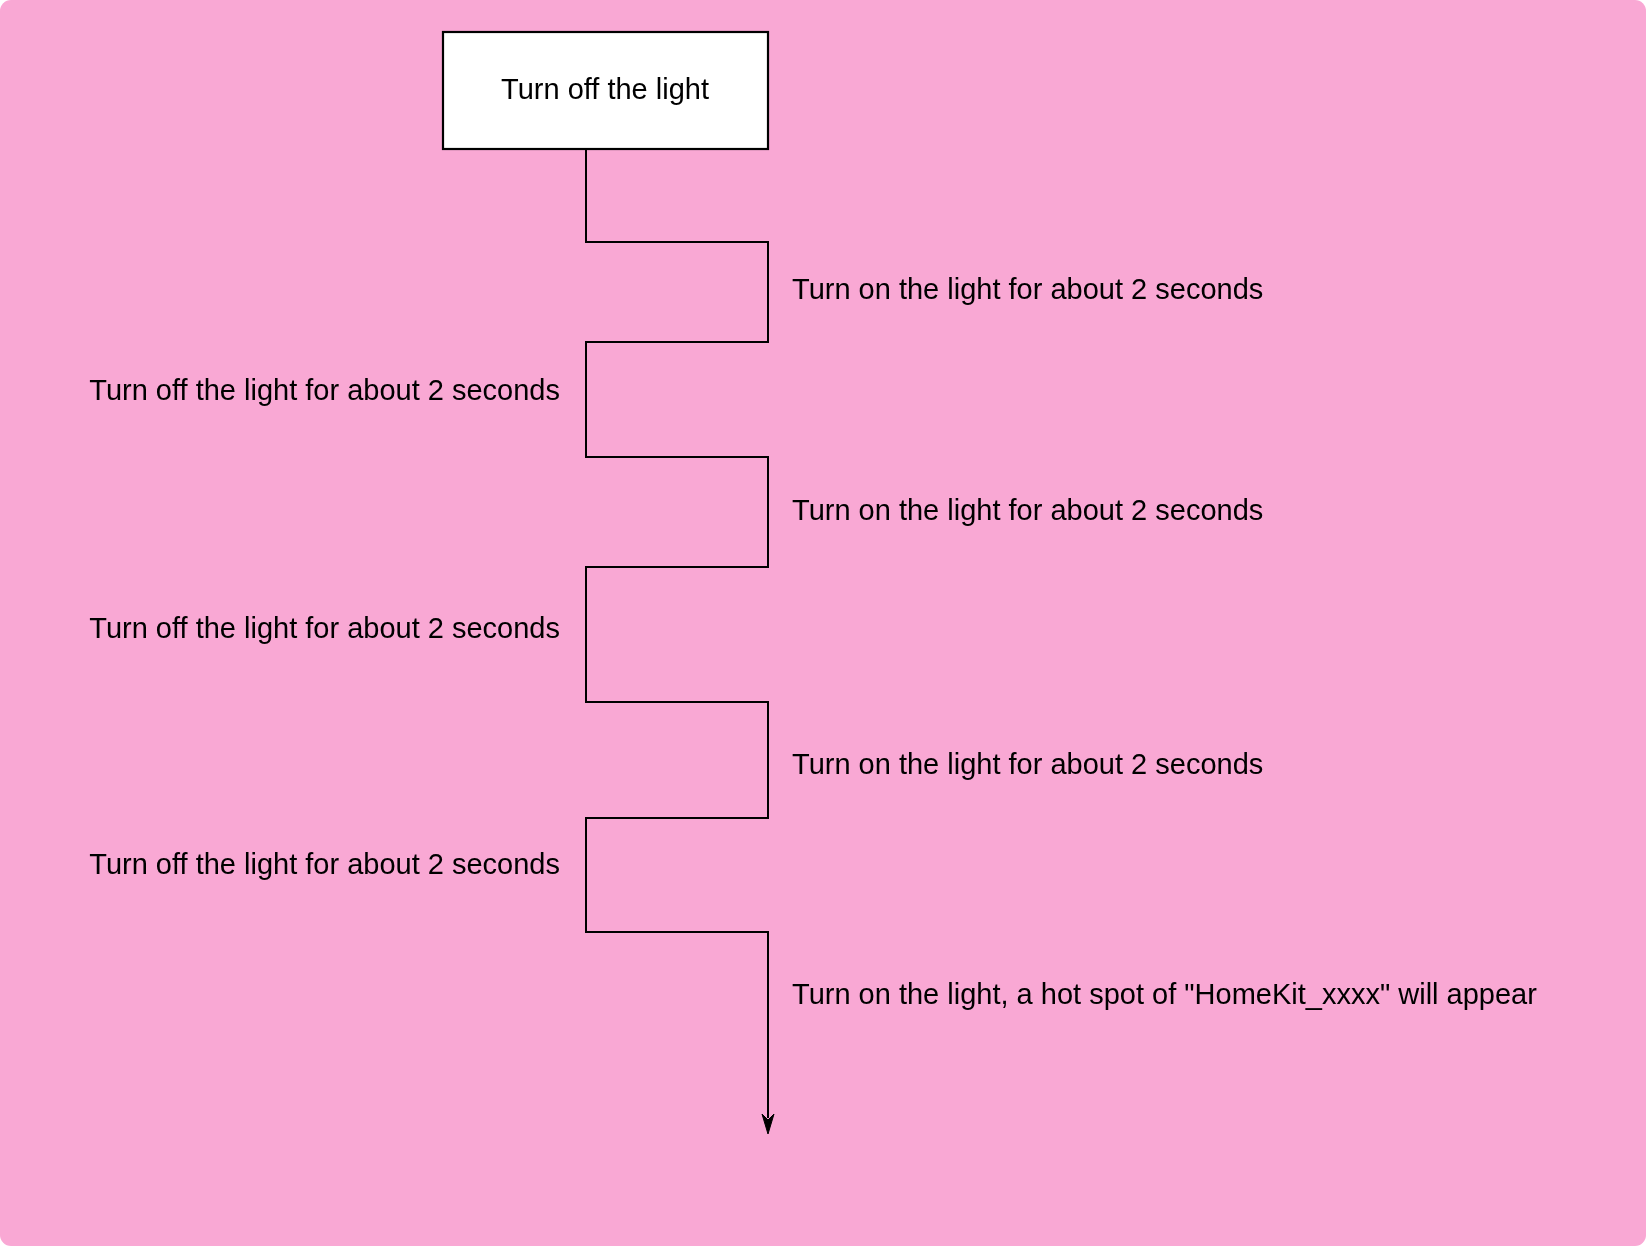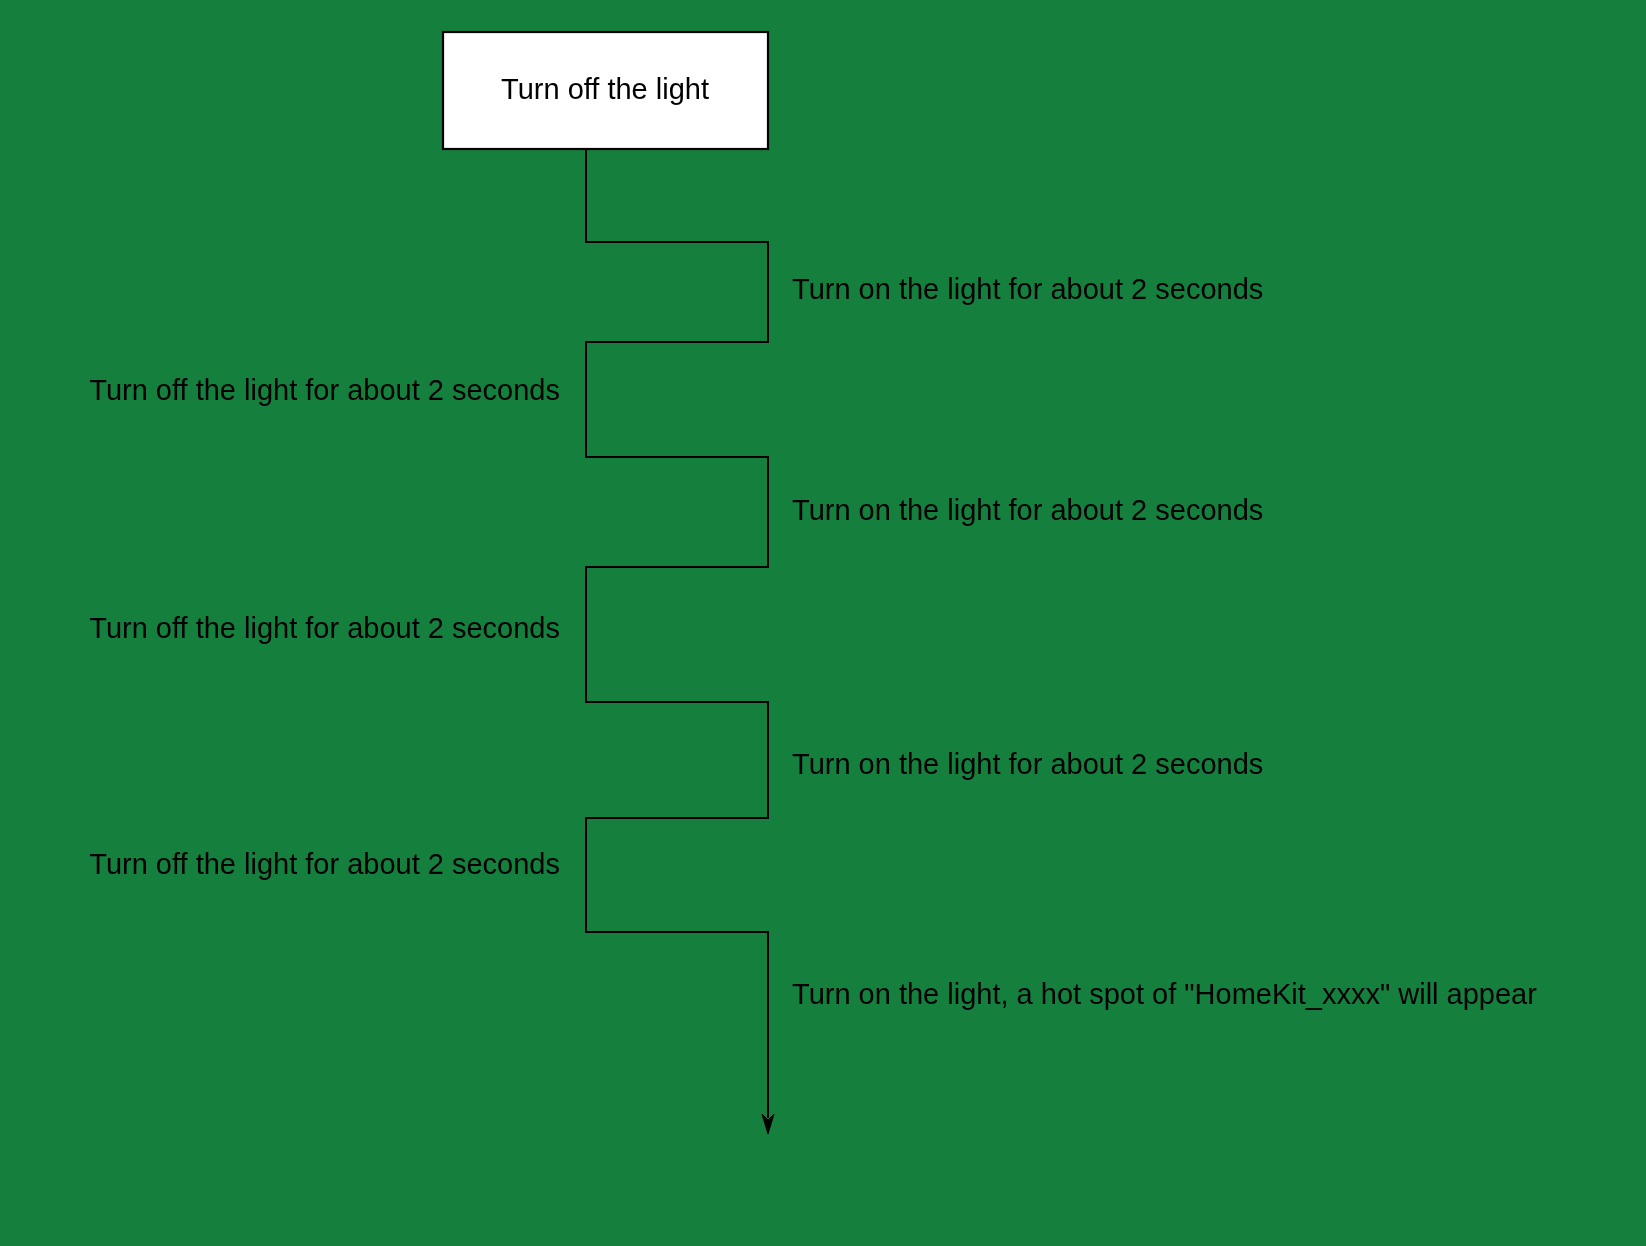--- a/index.html
+++ b/index.html
@@ -4,22 +4,23 @@
 <style>
   html, body {
     margin: 0;
     padding: 0;
     background: #ffffff;
   }
   .canvas {
     position: relative;
     width: 1646px;
     height: 1246px;
-    background: #15803d;
+    background: #f9a8d4;
     font-family: "Liberation Sans", sans-serif;
+    border-radius: 11px;
   }
   svg text {
     font-family: "Liberation Sans", sans-serif;
     font-size: 29px;
     fill: #000000;
   }
   svg .box-title {
     font-size: 29px;
   }
 </style>

